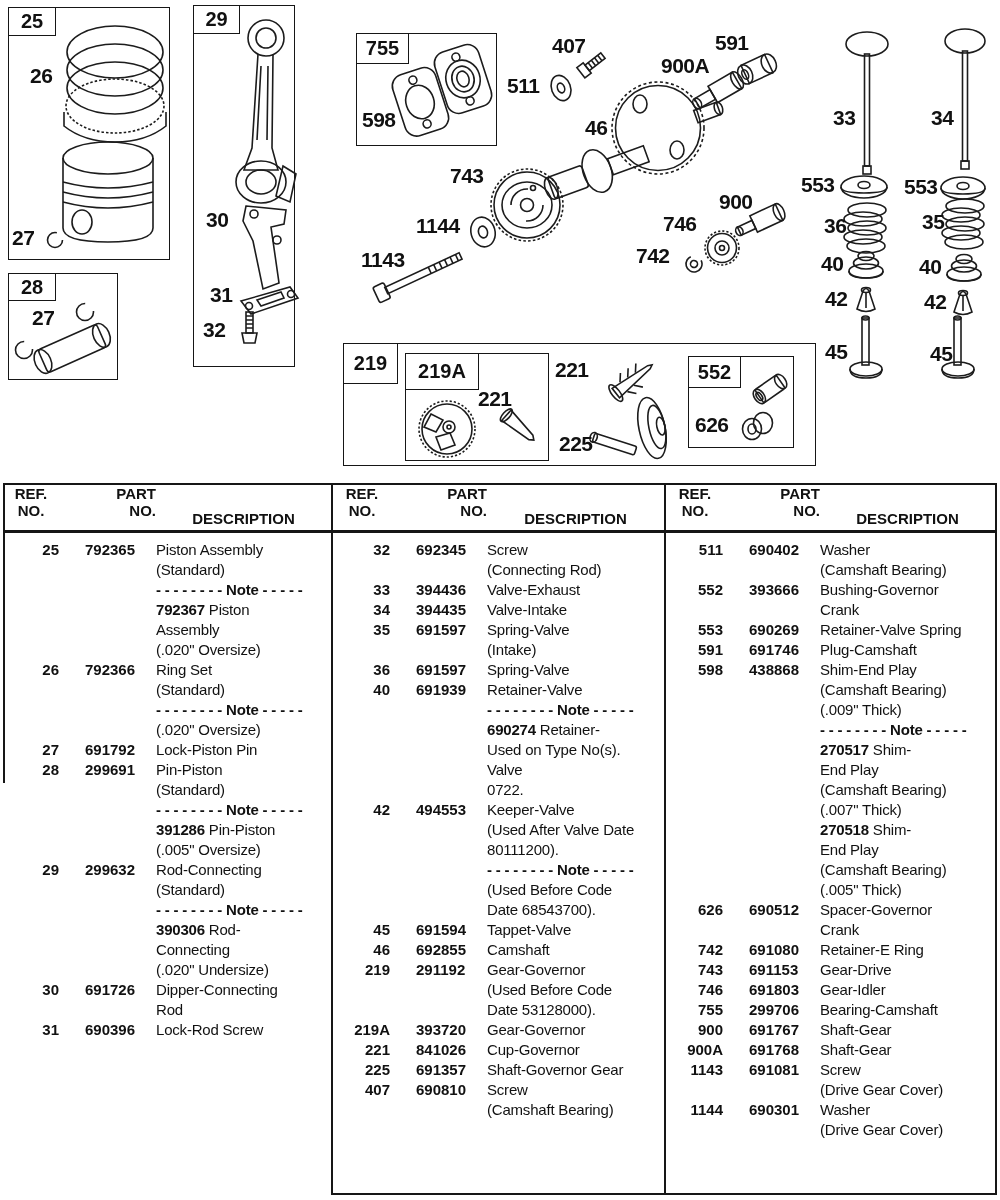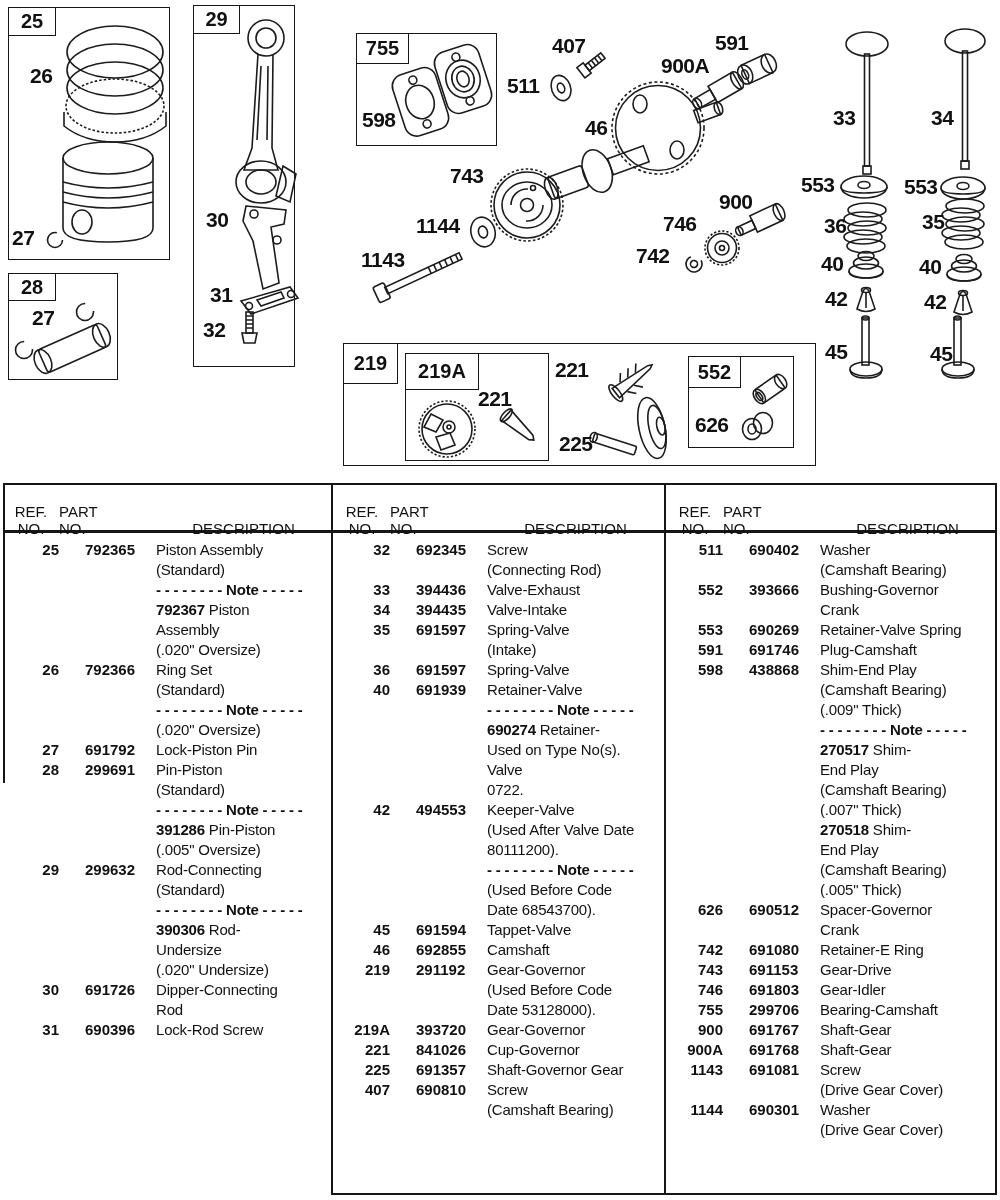--- a/index.html
+++ b/index.html
@@ -11,23 +11,23 @@
   .tab{border-right:1.6px solid #161616;border-bottom:1.6px solid #161616;display:flex;
     align-items:center;justify-content:center;font-weight:700;font-size:20px;box-sizing:border-box;}
   #parts-svg{position:absolute;left:0;top:0;z-index:2;pointer-events:none;}
   #parts-svg *{stroke:#1c1c1c;stroke-width:1.6;fill:none;}
   .callout{position:absolute;z-index:3;font-weight:700;font-size:21px;letter-spacing:-0.5px;
     white-space:nowrap;line-height:20px;}
   
   #parts-table{position:absolute;left:0;top:483px;width:1000px;height:717px;font-size:15px;}
   .tline{position:absolute;background:#161616;}
   .pcol{position:absolute;top:0;}
-  .hdr{display:grid;grid-template-columns:56px 97px auto;padding-top:20px;height:44px;box-sizing:border-box;}
+  .hdr{display:grid;grid-template-columns:56px 97px auto;padding-top:2px;height:44px;box-sizing:border-box;font-weight:bold;}
   .hdr .h-ref{text-align:center;line-height:17px;}
-  .hdr .h-part{text-align:left;line-height:17px;}
+  .hdr .h-part{text-align:right;line-height:17px;}
   .hdr .h-desc{align-self:end;text-align:center;line-height:17px;}
   .col-body{margin-top:13px;}
   .prow{display:grid;grid-template-columns:56px 97px auto;line-height:20px;white-space:nowrap;}
   .c-ref{text-align:right;font-weight:700;}
   .c-part{font-weight:700;padding-left:26px;}
   .c-desc{letter-spacing:-0.2px;}
   .c-desc .b{font-weight:700;}
 </style>
 </head>
 <body>
@@ -464,21 +464,21 @@
             <span class="c-desc"><span></span><span class="b">- - - - - - - - Note - - - - -</span><span></span></span>
           </div>
           <div class="prow">
             <span class="c-ref"></span>
             <span class="c-part"></span>
             <span class="c-desc"><span></span><span class="b">390306</span><span> Rod-</span></span>
           </div>
           <div class="prow">
             <span class="c-ref"></span>
             <span class="c-part"></span>
-            <span class="c-desc"><span>Undersize</span></span>
+            <span class="c-desc"><span>Connecting</span></span>
           </div>
           <div class="prow">
             <span class="c-ref"></span>
             <span class="c-part"></span>
             <span class="c-desc"><span>(.020" Undersize)</span></span>
           </div>
           <div class="prow">
             <span class="c-ref">30</span>
             <span class="c-part">691726</span>
             <span class="c-desc"><span>Dipper-Connecting</span></span>

